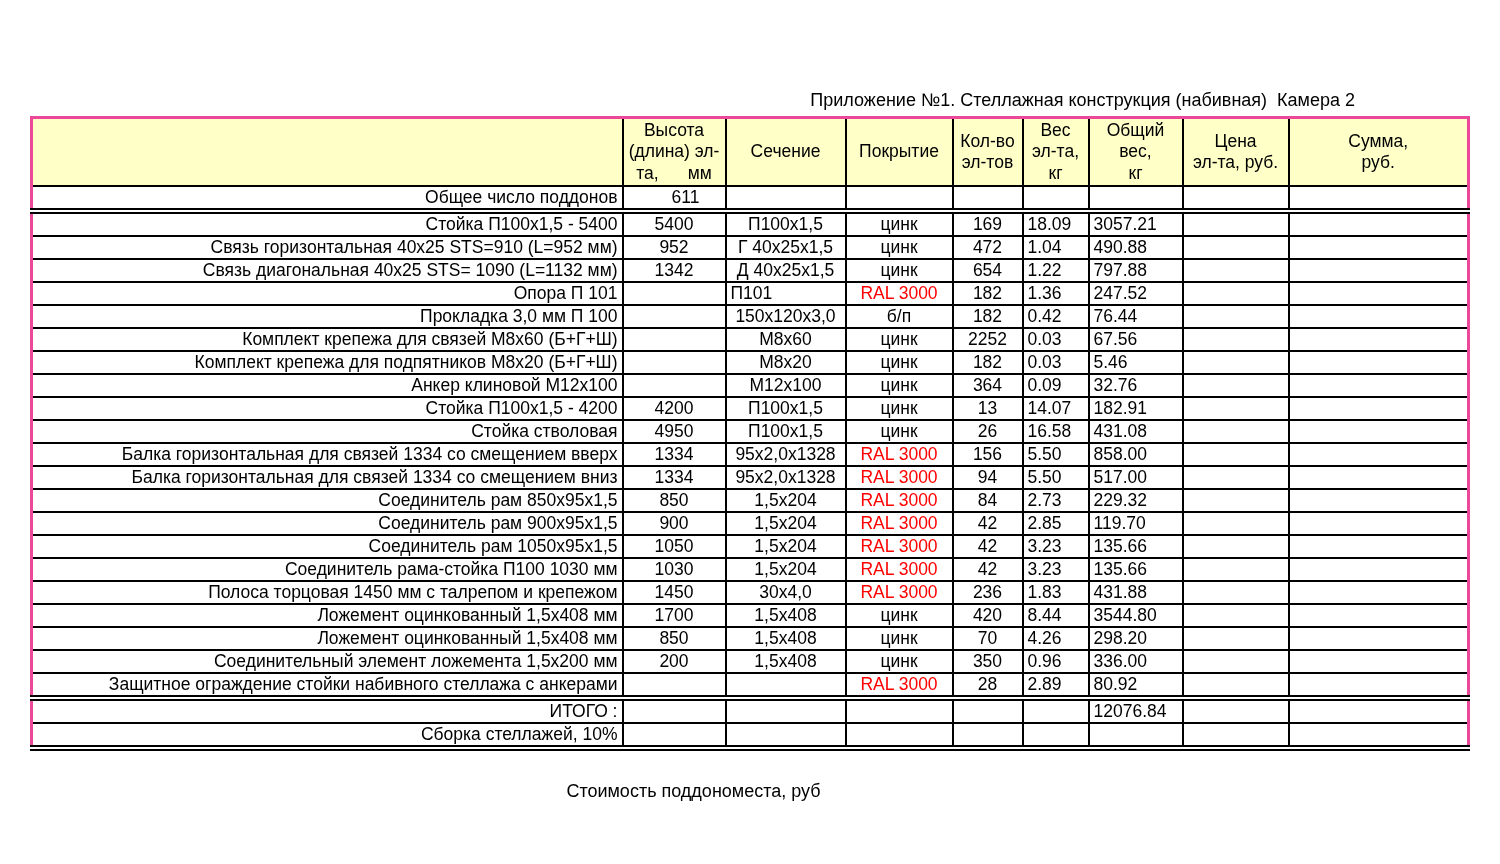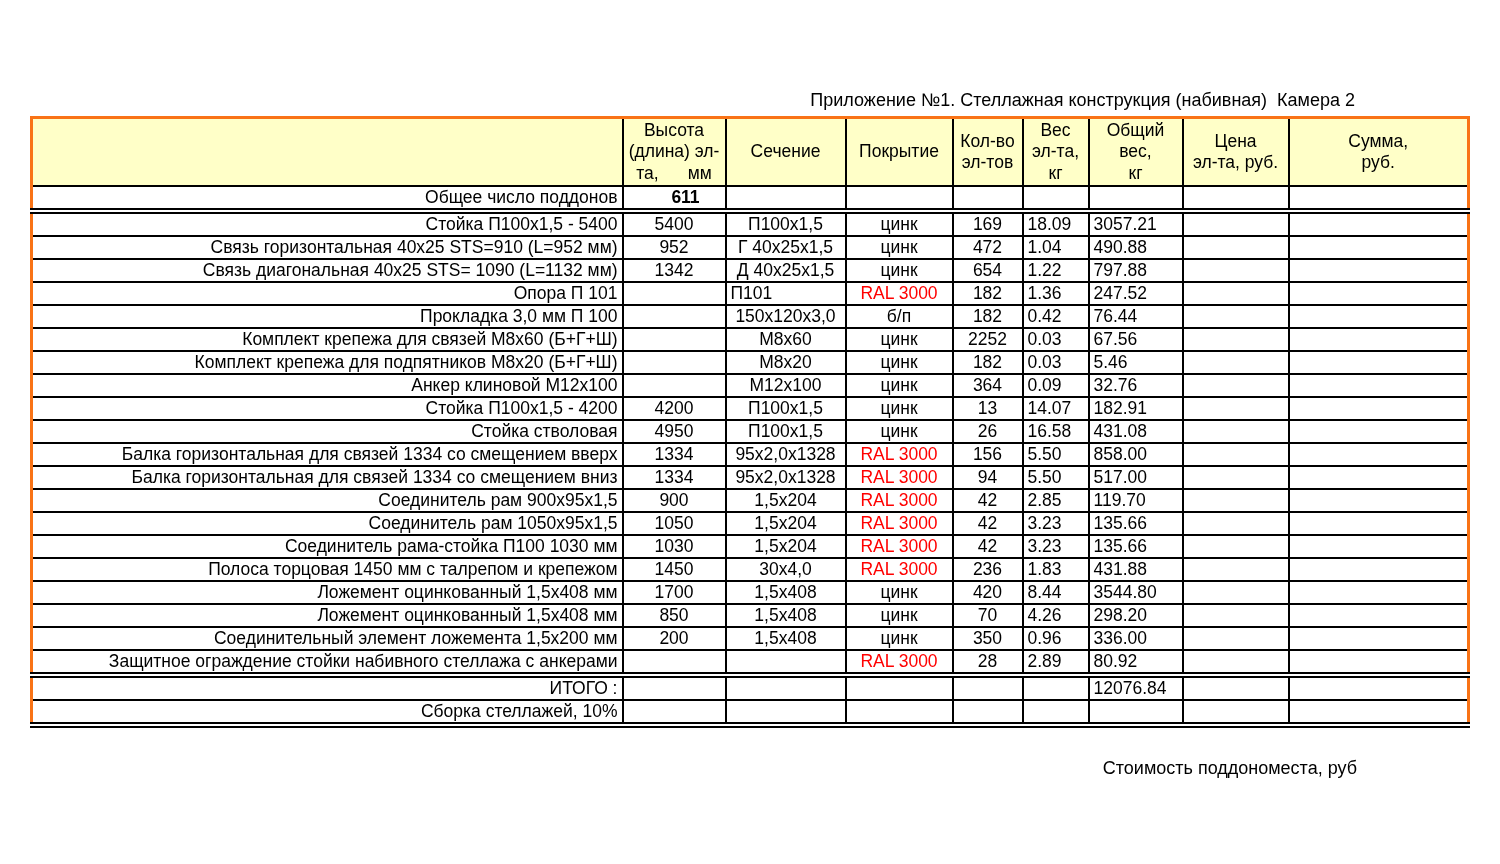--- a/index.html
+++ b/index.html
@@ -7,41 +7,41 @@
     width:1500px; height:864px; overflow:hidden;
     font-family:"Liberation Sans", sans-serif; color:#000;
   }
   .sheet { position:absolute; left:30px; top:88px; width:1327px; }
   .title {
     text-align:right; font-size:18px; line-height:24px;
     white-space:pre; margin:0 2px 4px 0;
   }
   table.grid {
     border-collapse:collapse; table-layout:fixed;
-    width:1437px; border:3px solid #f97316;
+    width:1437px; border:3px solid #ec4899;
   }
   th, td { border:2px solid #000; overflow:hidden; }
   th {
     background:#FFFFC8; font-weight:normal; font-size:17.5px;
     text-align:center; vertical-align:middle; height:66px;
     line-height:1.22; white-space:pre-wrap; padding:0 2px;
   }
   td {
     height:21px; font-size:17.5px; line-height:21px;
     padding:0 4px; white-space:nowrap; vertical-align:middle;
   }
   td.a-left   { text-align:right; }
   td.a-center { text-align:center; }
   td.a-right  { }
   td.ral  { color:#FF0000;border-radius:11px; }
-  td.bold { font-weight:bold;padding-left:27px; }
+  td.bold { font-weight:normal;padding-left:27px; }
   tr.sep-top td { border-top:6px double #000; }
   tr.tall td { height:25px; }
   tr:last-child td { border-bottom:6px double #000; }
-  .footnote { margin-top:30px; font-size:18px; text-align:right; }
+  .footnote { margin-top:30px; font-size:18px; text-align:center; }
   col.c-name{width:591px} col.c-height{width:103px} col.c-section{width:120px}
   col.c-coating{width:107px} col.c-qty{width:70px} col.c-unit{width:66px}
   col.c-total{width:94px} col.c-price{width:106px} col.c-sum{width:180px}
 </style>
 </head>
 <body>
 
 <div class="sheet">
   <div class="title">Приложение №1. Стеллажная конструкция (набивная)  Камера 2</div>
 
@@ -217,20 +217,31 @@
           <td class="a-center">1334</td>
           <td class="a-center">95х2,0х1328</td>
           <td class="a-center ral">RAL 3000</td>
           <td class="a-center">94</td>
           <td class="a-right">5.50</td>
           <td class="a-right">517.00</td>
           <td class="a-center"></td>
           <td class="a-center"></td>
         </tr>
         <tr>
+          <td class="a-left">Соединитель рам 850х95х1,5</td>
+          <td class="a-center">850</td>
+          <td class="a-center">1,5х204</td>
+          <td class="a-center ral">RAL 3000</td>
+          <td class="a-center">84</td>
+          <td class="a-right">2.73</td>
+          <td class="a-right">229.32</td>
+          <td class="a-center"></td>
+          <td class="a-center"></td>
+        </tr>
+        <tr>
           <td class="a-left">Соединитель рам 900х95х1,5</td>
           <td class="a-center">900</td>
           <td class="a-center">1,5х204</td>
           <td class="a-center ral">RAL 3000</td>
           <td class="a-center">42</td>
           <td class="a-right">2.85</td>
           <td class="a-right">119.70</td>
           <td class="a-center"></td>
           <td class="a-center"></td>
         </tr>

